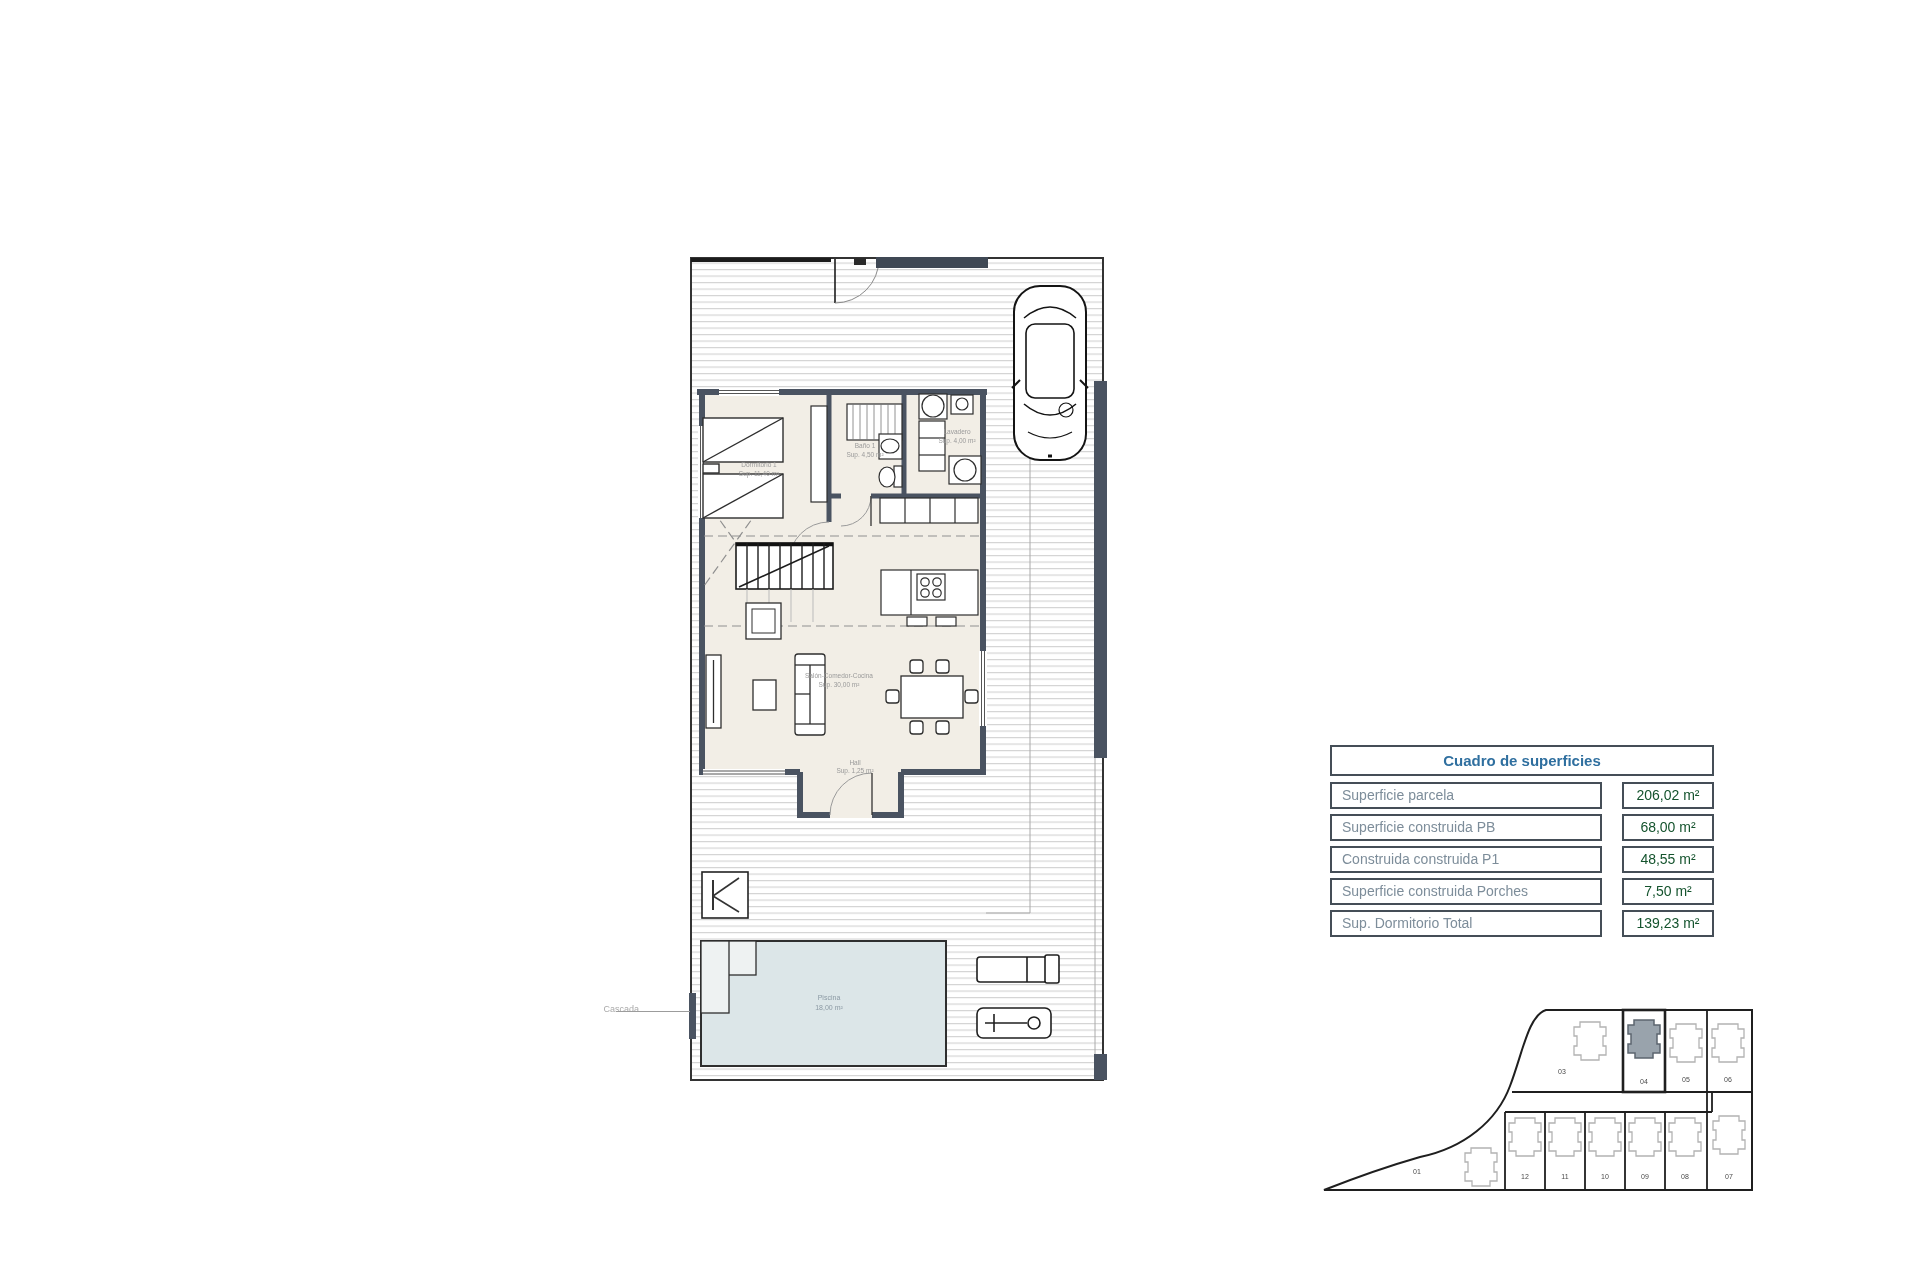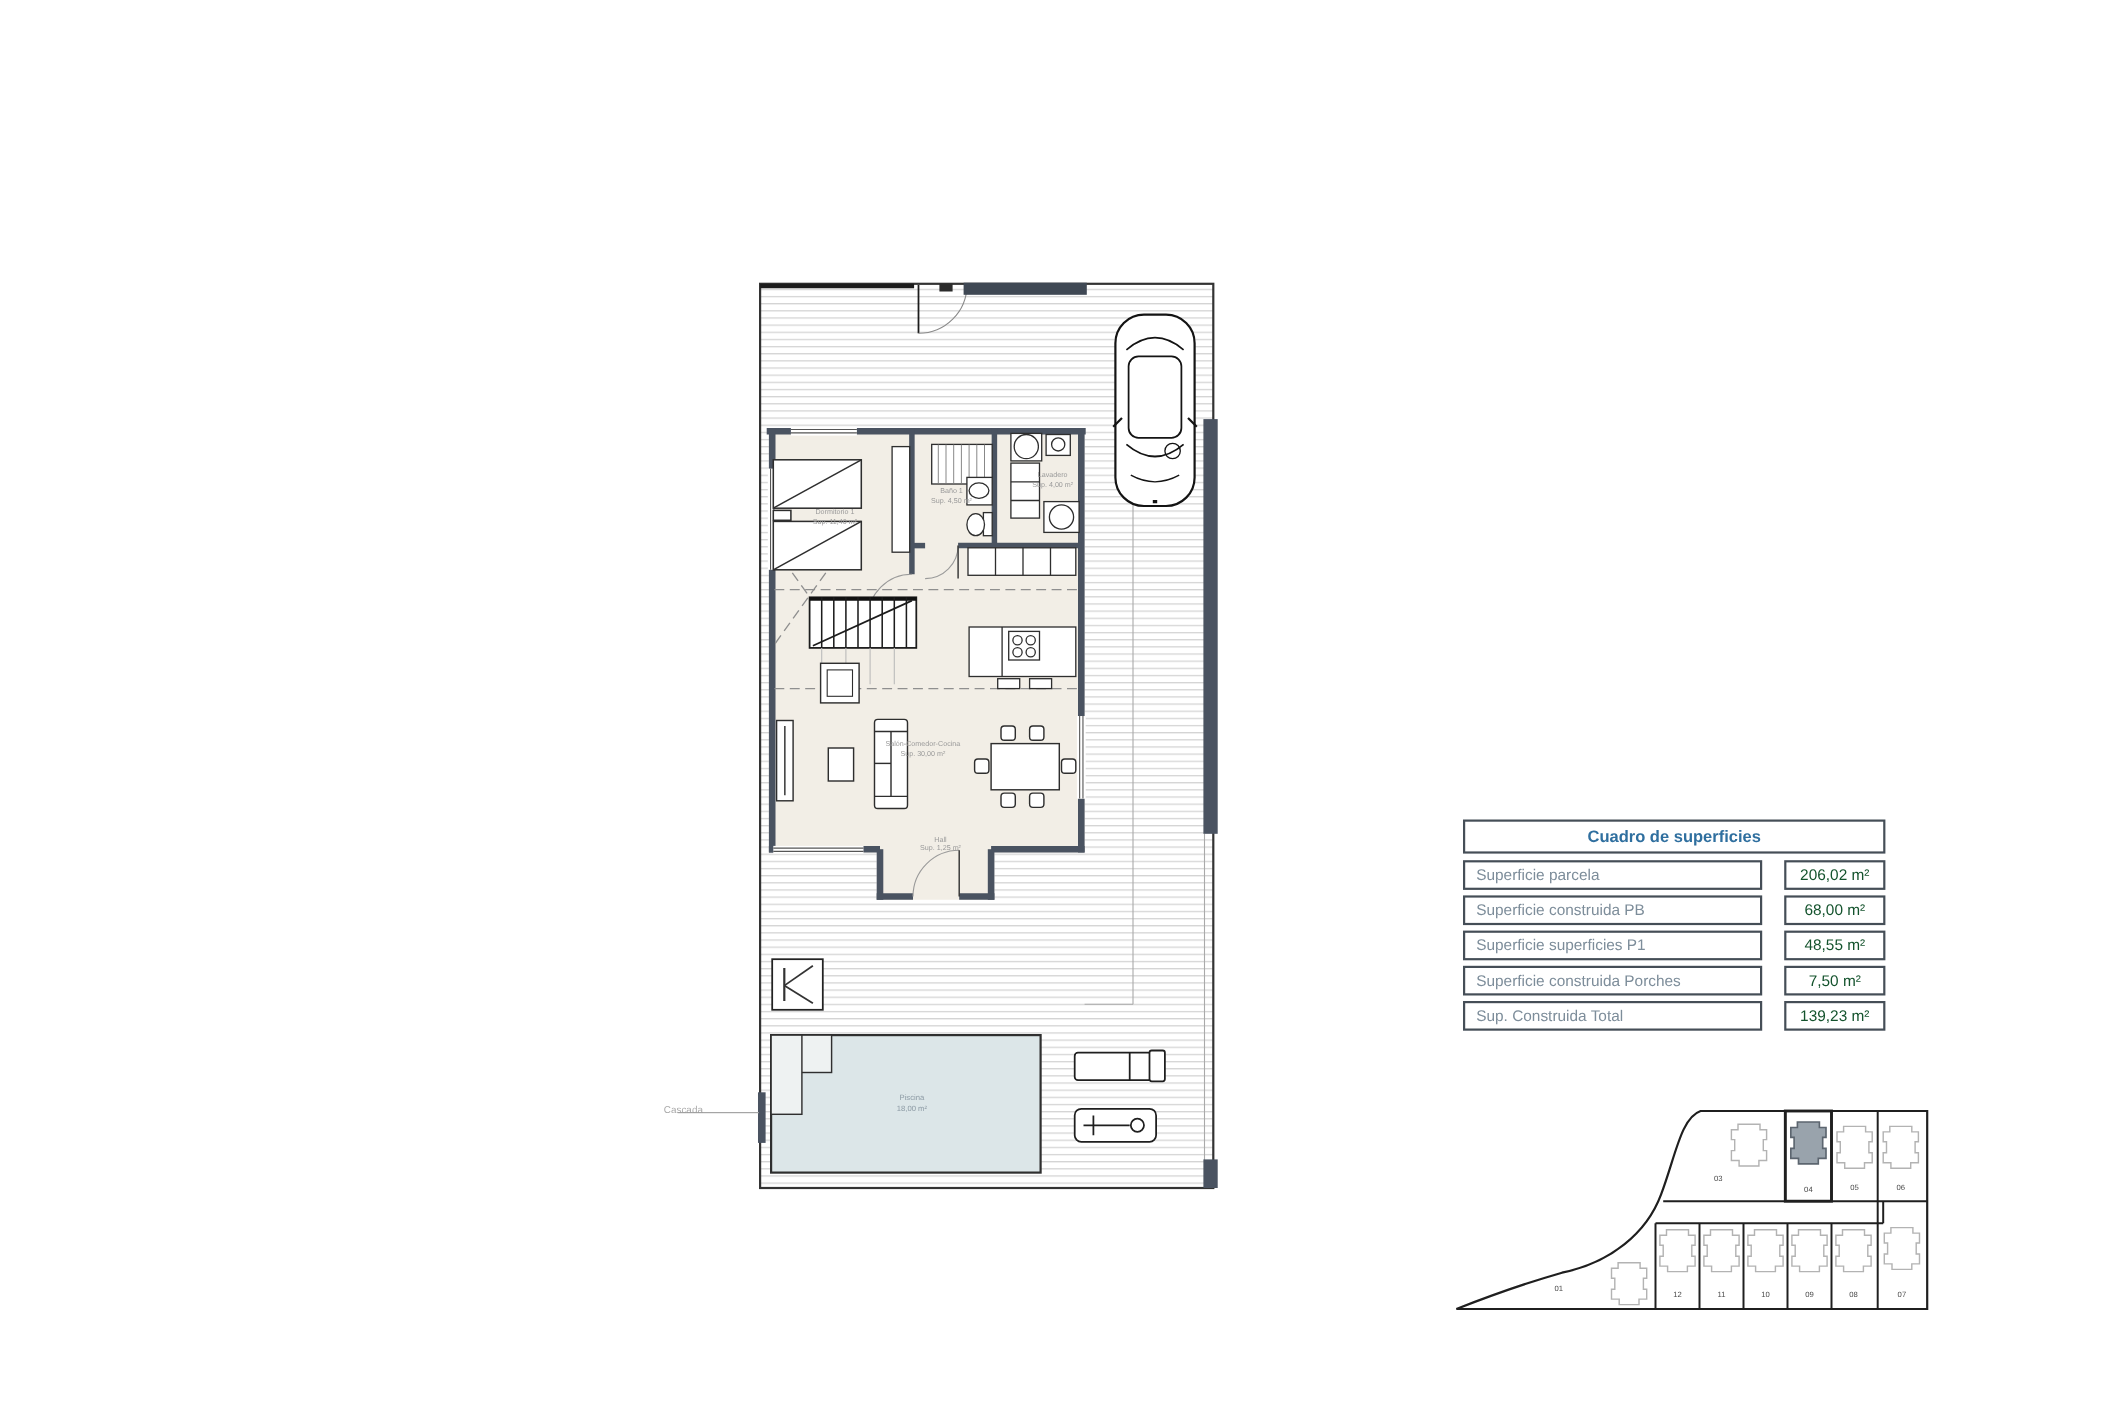--- a/index.html
+++ b/index.html
@@ -266,29 +266,29 @@
     <div class="sup-header">Cuadro de superficies</div>
     <div class="sup-row">
       <div class="sup-label">Superficie parcela</div>
       <div class="sup-value">206,02 m²</div>
     </div>
     <div class="sup-row">
       <div class="sup-label">Superficie construida PB</div>
       <div class="sup-value">68,00 m²</div>
     </div>
     <div class="sup-row">
-      <div class="sup-label">Superficie superficies P1</div>
+      <div class="sup-label">Construida construida P1</div>
       <div class="sup-value">48,55 m²</div>
     </div>
     <div class="sup-row">
       <div class="sup-label">Superficie construida Porches</div>
       <div class="sup-value">7,50 m²</div>
     </div>
     <div class="sup-row">
-      <div class="sup-label">Sup. Construida Total</div>
+      <div class="sup-label">Sup. Dormitorio Total</div>
       <div class="sup-value">139,23 m²</div>
     </div>
   </div>
 
   <svg class="abs" style="left:1322px;top:998px;" width="480" height="200" viewBox="0 0 480 200">
     <defs>
       <path id="houseShape" d="M 6,0 H 26 V 5 H 32 V 14 H 29 V 24 H 32 V 33 H 25 V 38 H 7 V 33 H 0 V 24 H 3 V 14 H 0 V 5 H 6 Z"></path>
     </defs>
 
     <path d="M 430,12 L 430,192 L 2,192 C 30,181 70,167 98,159 C 142,150 175,123 188,88 C 201,54 206,18 224,12 Z" fill="none" stroke="#1f1f1f" stroke-width="2"></path>

